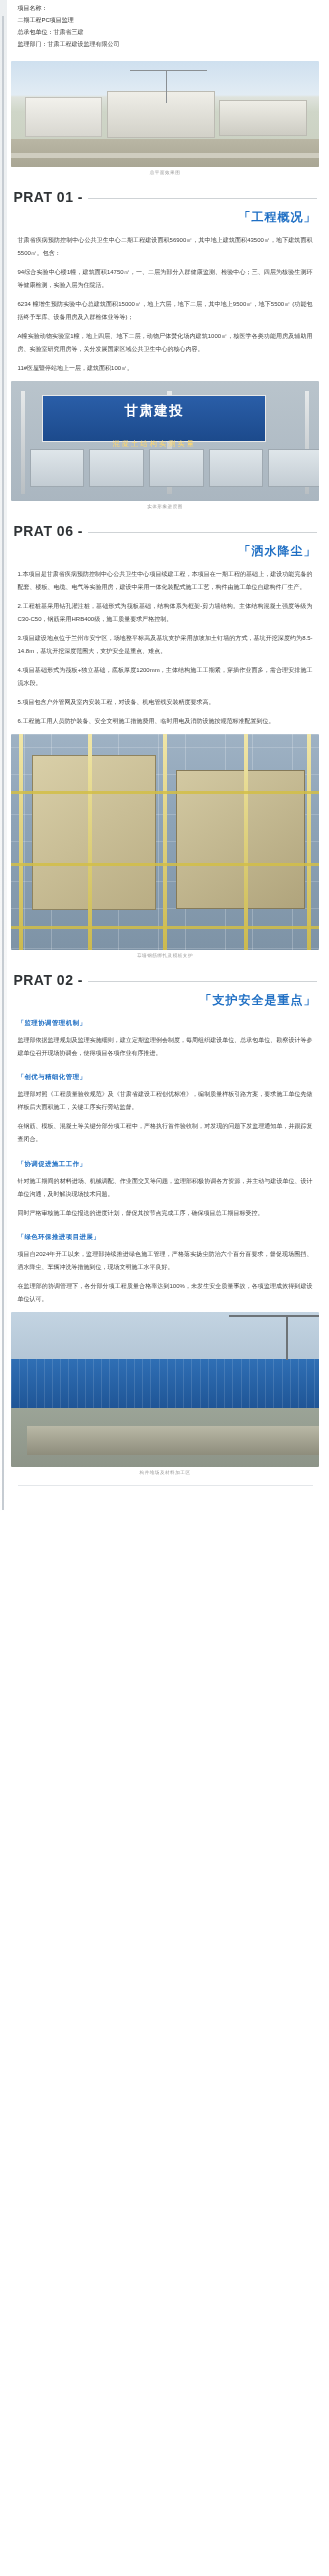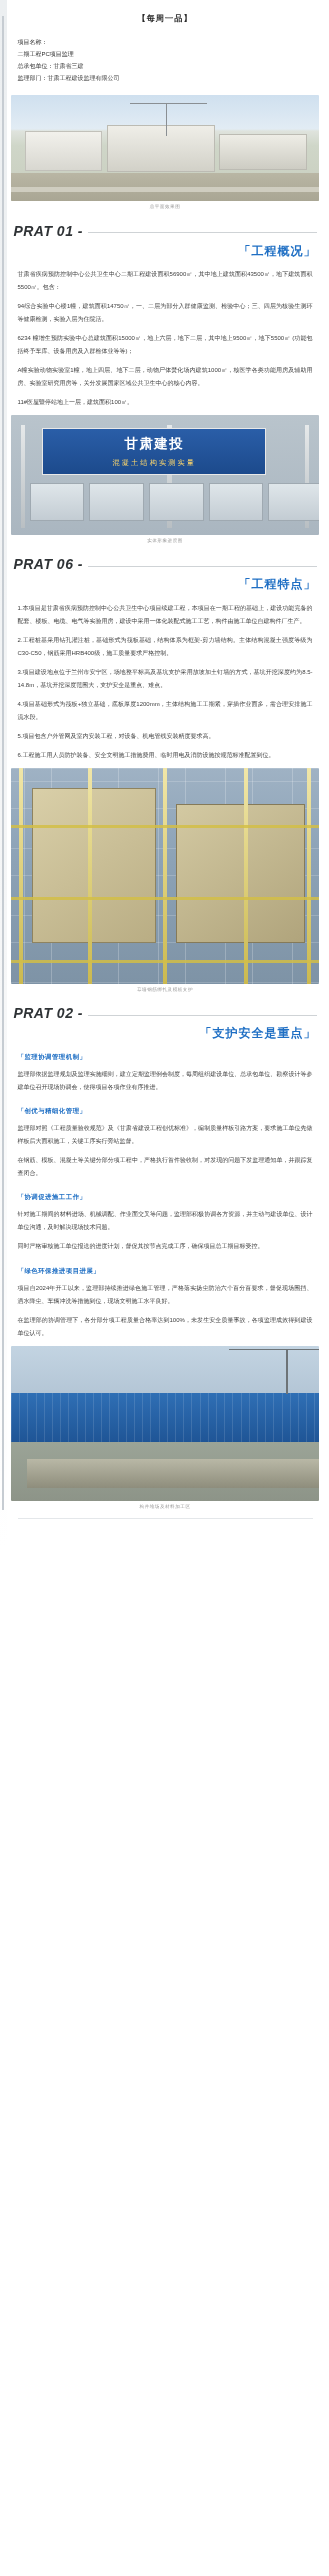--- a/index.html
+++ b/index.html
@@ -110,21 +110,21 @@
     background: linear-gradient(to bottom,#b9c4cc 0%, #aab6c0 100%);
     position: relative;
   }
   .img-wall .sign{
     position:absolute; left:31px; top:13.4px; width:224px; height:47px;
     background:linear-gradient(to bottom,#2a5ea8,#1c4a8c);
     border:1.5px solid #e8e8e8;
     color:#fff; text-align:center;
   }
   .img-wall .sign .t1{ font-size:13.4px; font-weight:bold; letter-spacing:1.5px; margin-top:6.2px; color:#fff;}
-  .img-wall .sign .t2{ font-size:7.2px; letter-spacing:2.1px; margin-top:5px; color:#ffd86b;}
+  .img-wall .sign .t2{ font-size:7.2px; letter-spacing:2.1px; margin-top:19px; color:#ffd86b;}
   .img-wall .panelrow{
     position:absolute; left:18.5px; top:68px; width:293px; height:38px;
     display:flex; gap:5.2px;
   }
   .img-wall .panelrow .p{
     flex:1; background:linear-gradient(to bottom,#dfe6ea,#c3ccd3); border:0.5px solid #9fa9b1;
   }
   .img-wall .post{
     position:absolute; top:10.3px; width:4.6px; height:103px;
     background:linear-gradient(to bottom,#e6e9ea,#b9bfc3);
@@ -191,21 +191,20 @@
     padding: 0 13.4px;
   }
   .sec-top {
     display: flex;
     align-items: baseline;
     gap: 5.2px;
   }
   .sec-kicker {
     font-size: 14px;
     font-weight: bold;
-    font-style: italic;
     color: #2f3336;
     letter-spacing: 0.5px;
   }
   .sec-dash {
     flex: 1 1 auto;
     height: 0.5px;
     background: #cfd3d6;
     position: relative;
     top: -3.1px;
   }
@@ -238,23 +237,20 @@
     height:0.5px; background:#e4e7ea;
   }
 </style>
 </head>
 <body>
 
 <div class="page">
 
   <div class="accent-left"></div>
 
-  <div class="badge-wrap">
-    <span class="badge">【每周一品】</span>
-  </div>
 
   <div class="meta">
     <div class="row">
       <span class="k">项目名称：</span>
     </div>
     <div class="row">
       <span class="k">二期工程PC项目监理</span>
     </div>
     <div class="row">
       <span class="k">总承包单位：</span><span class="v">甘肃省三建</span>
@@ -309,21 +305,21 @@
       </div>
     </div>
   </div>
   <div class="caption">实体形象进度图</div>
 
   <div class="sec">
     <div class="sec-top">
       <span class="sec-kicker">PRAT 06 -</span>
       <span class="sec-dash"></span>
     </div>
-    <div class="sec-title">「工程特点」</div>
+    <div class="sec-title">「洒水降尘」</div>
   </div>
   <div class="body">
     <p>1.本项目是甘肃省疾病预防控制中心公共卫生中心项目续建工程，本项目在一期工程的基础上，建设功能完备的配套、楼板、电缆、电气等实验用房，建设中采用一体化装配式施工工艺，构件由施工单位自建构件厂生产。</p>
     <p>2.工程桩基采用钻孔灌注桩，基础形式为筏板基础，结构体系为框架-剪力墙结构。主体结构混凝土强度等级为C30-C50，钢筋采用HRB400级，施工质量要求严格控制。</p>
     <p>3.项目建设地点位于兰州市安宁区，场地整平标高及基坑支护采用放坡加土钉墙的方式，基坑开挖深度约为8.5-14.8m，基坑开挖深度范围大，支护安全是重点、难点。</p>
     <p>4.项目基础形式为筏板+独立基础，底板厚度1200mm，主体结构施工工期紧，穿插作业面多，需合理安排施工流水段。</p>
     <p>5.项目包含户外管网及室内安装工程，对设备、机电管线安装精度要求高。</p>
     <p>6.工程施工用人员防护装备、安全文明施工措施费用、临时用电及消防设施按规范标准配置到位。</p>
   </div>
 

